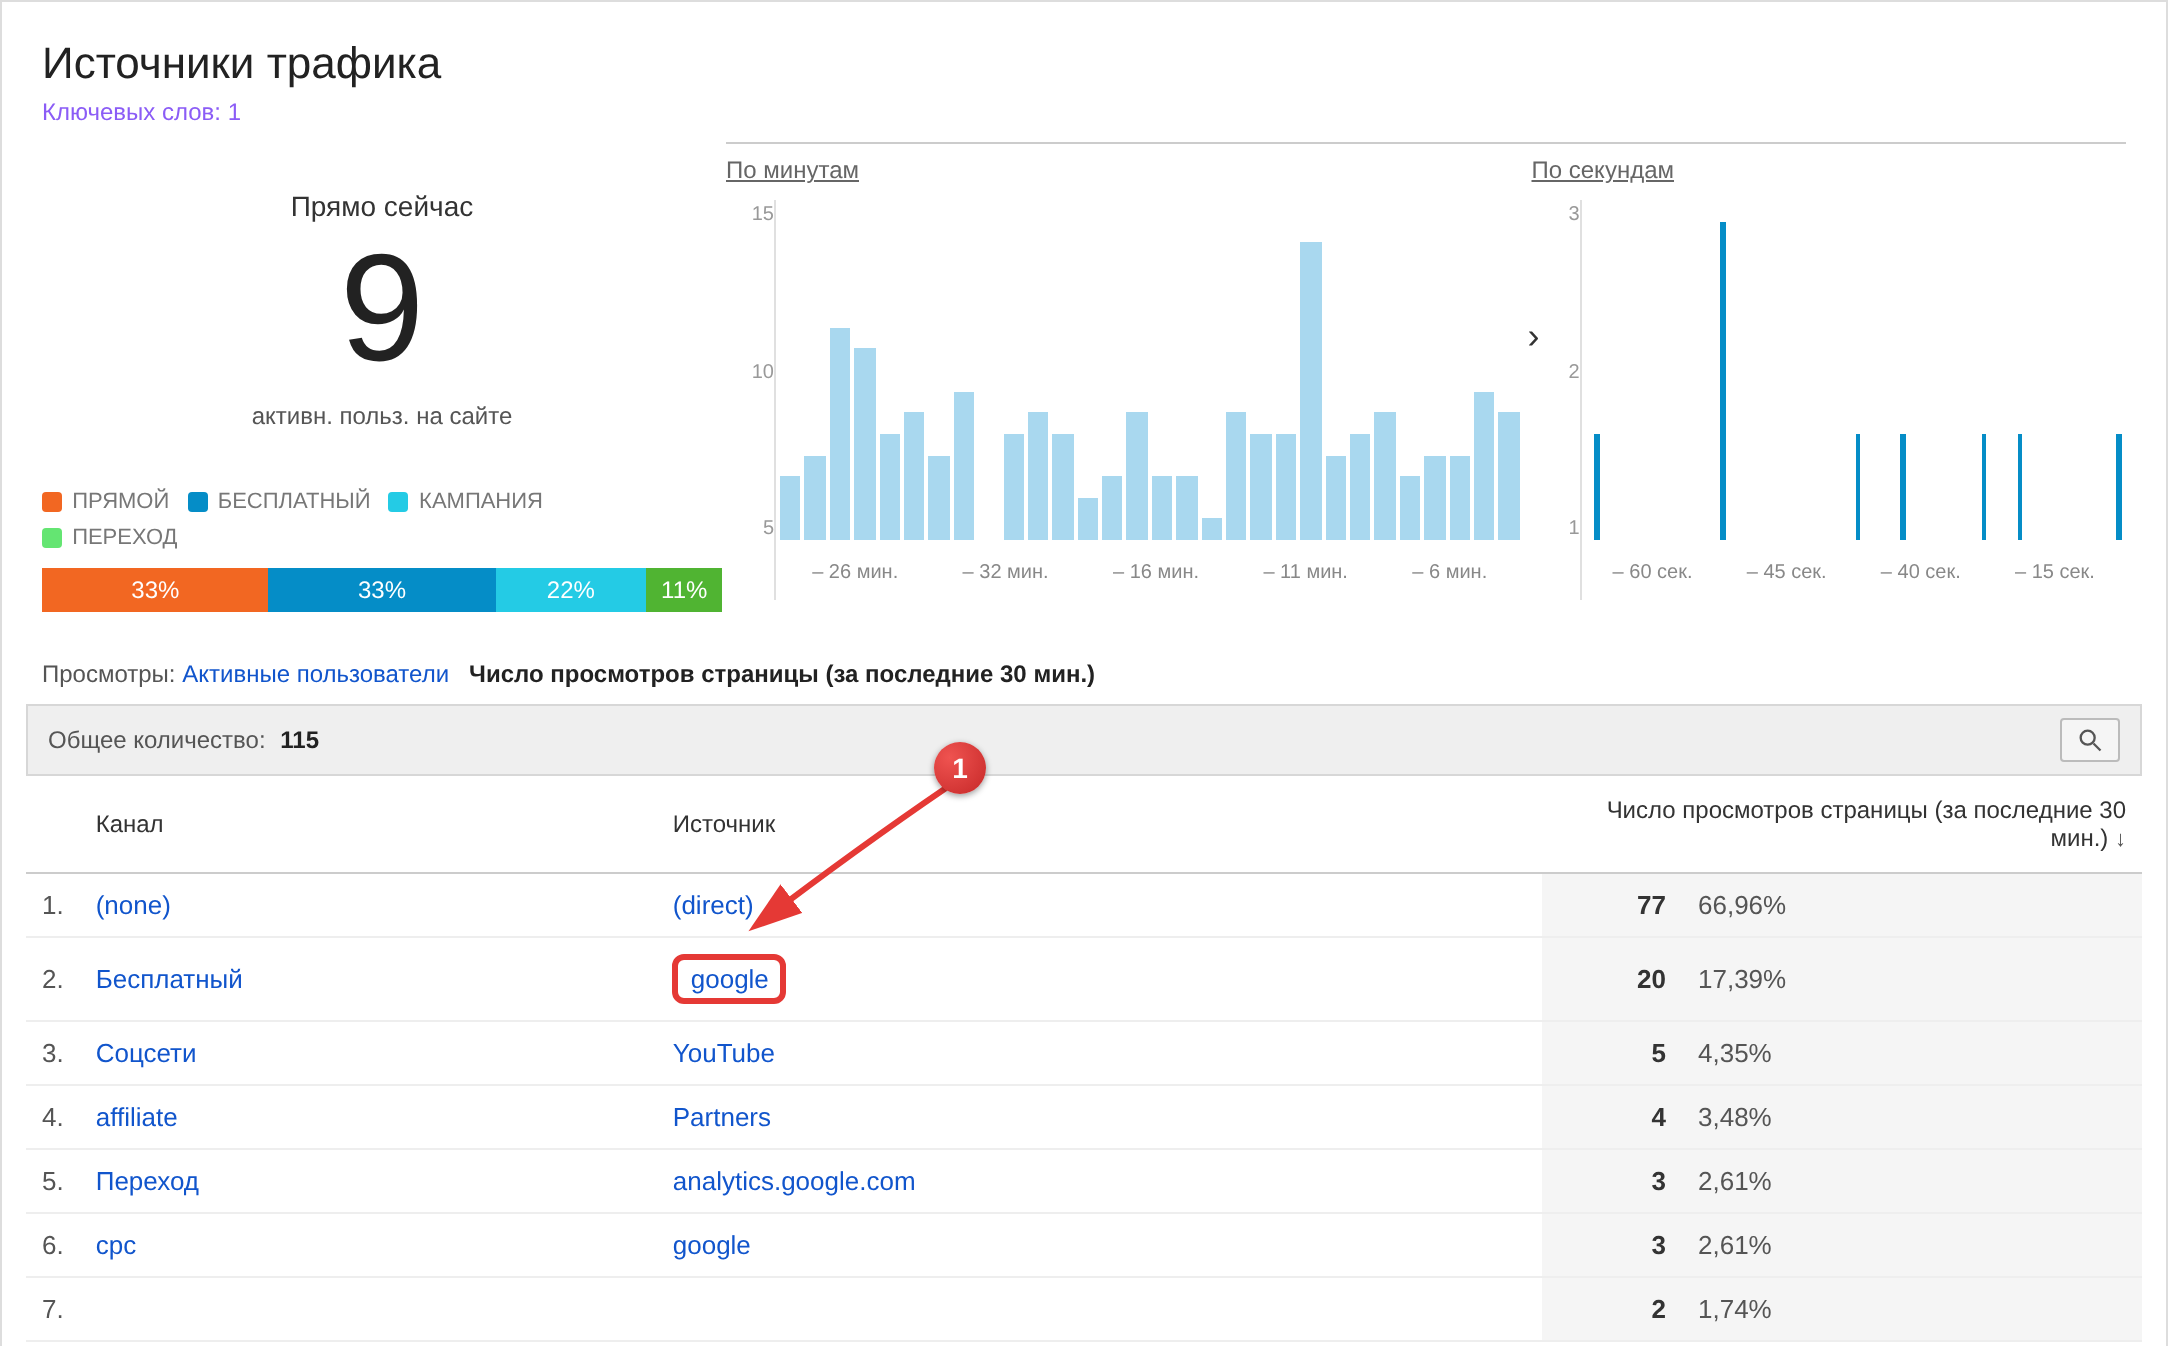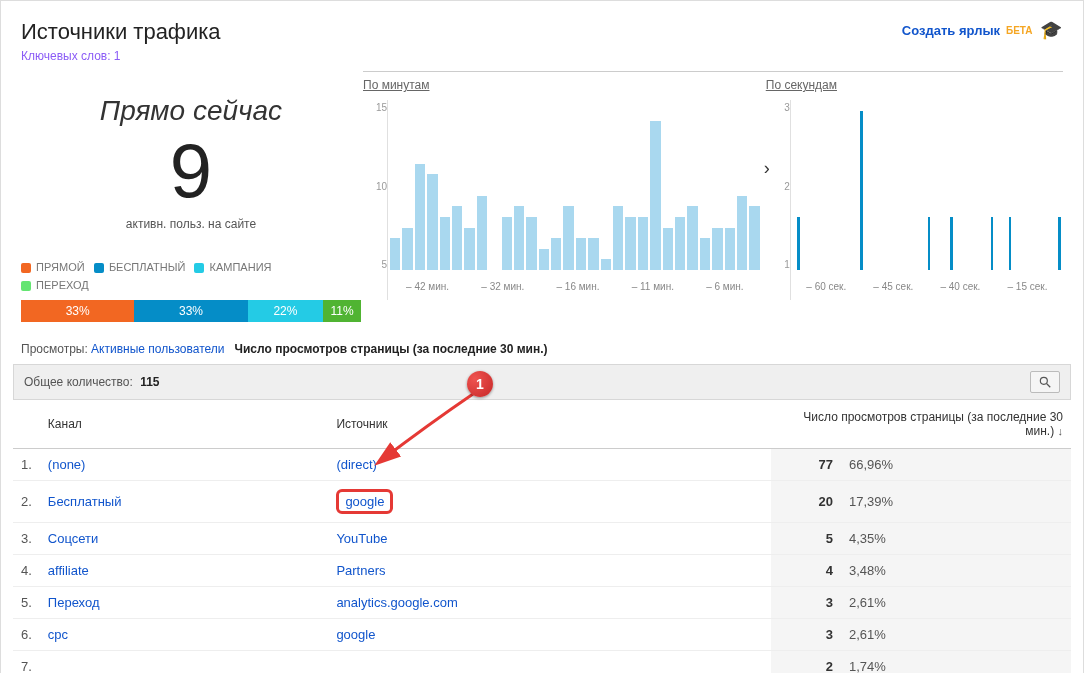--- a/index.html
+++ b/index.html
@@ -16,21 +16,21 @@
   .header { padding: 18px 20px 8px 20px; }
   .header-row { display: flex; justify-content: space-between; align-items: flex-start; }
   .page-title { font-size: 22px; font-weight: 400; color: #222; margin: 0 0 4px 0; }
   .subtitle { font-size: 12px; color: #8b5cf6; }
   .create-shortcut { color: #1155cc; font-size: 13px; font-weight: bold; display: flex; align-items: center; gap: 6px; }
   .create-shortcut .beta { color: #f5a623; font-size: 10px; font-weight: bold; }
   .grad-icon { color: #333; font-size: 18px; margin-left: 8px; }
   .dash { display: flex; padding: 0 20px 10px 20px; gap: 2px; }
   .left-pane { width: 340px; padding-top: 12px; }
   .right-pane { flex: 1; position: relative; }
-  .now-title { text-align: center; font-size: 28px; color: #333; margin-top: 12px; font-style: italic; }
+  .now-title { text-align: center; font-size: 14px; color: #333; margin-top: 12px; }
   .big-num { text-align: center; font-size: 76px; font-weight: 300; color: #222; margin: 6px 0 8px 0; line-height: 1; }
   .active-label { text-align: center; font-size: 12px; color: #555; margin-bottom: 28px; }
   .legend { font-size: 11px; color: #777; margin-bottom: 6px; line-height: 1.6; }
   .leg-dot { display: inline-block; width: 10px; height: 10px; border-radius: 2px; vertical-align: middle; margin-right: 2px; }
   .c-direct   { background:#f26722; }
   .c-free     { background:#058dc7; }
   .c-campaign2{ background:#24cbe5; }
   .c-refer    { background:#64e572; }
   .pctbar { display: flex; height: 22px; width: 100%; font-size: 12px; color: #fff; }
   .pctbar div { display:flex; align-items:center; justify-content:center; }
@@ -86,27 +86,20 @@
 
   <div class="header">
     <div class="header-row">
       <div>
         <h1 class="page-title">Источники трафика</h1>
         <div class="subtitle">
           <span>Ключевых слов:</span>
           <span>1</span>
         </div>
       </div>
-      <div style="display:flex;align-items:center;">
-        <div class="create-shortcut">
-          <span>Создать ярлык</span>
-          <span class="beta">БЕТА</span>
-        </div>
-        <span class="grad-icon">🎓</span>
-      </div>
     </div>
   </div>
 
   <div class="dash">
     <div class="left-pane">
       <div class="now-title">Прямо сейчас</div>
       <div class="big-num">9</div>
       <div class="active-label">активн. польз. на сайте</div>
 
       <div class="legend">
@@ -166,21 +159,21 @@
                   <div class="bar" style="height: 42.5px;"></div>
                   <div class="bar" style="height: 53.125px;"></div>
                   <div class="bar" style="height: 63.75px;"></div>
                   <div class="bar" style="height: 31.875px;"></div>
                   <div class="bar" style="height: 42.5px;"></div>
                   <div class="bar" style="height: 42.5px;"></div>
                   <div class="bar" style="height: 74.375px;"></div>
                   <div class="bar" style="height: 63.75px;"></div>
                 </div>
               <div class="xlabels" id="xlab-min">
-                  <span>– 42 мин.</span>
+                  <span>– 26 мин.</span>
                   <span>– 32 мин.</span>
                   <span>– 16 мин.</span>
                   <span>– 11 мин.</span>
                   <span>– 6 мин.</span>
                 </div>
             </div>
           </div>
           <span class="chevron">›</span>
         </div>
 

